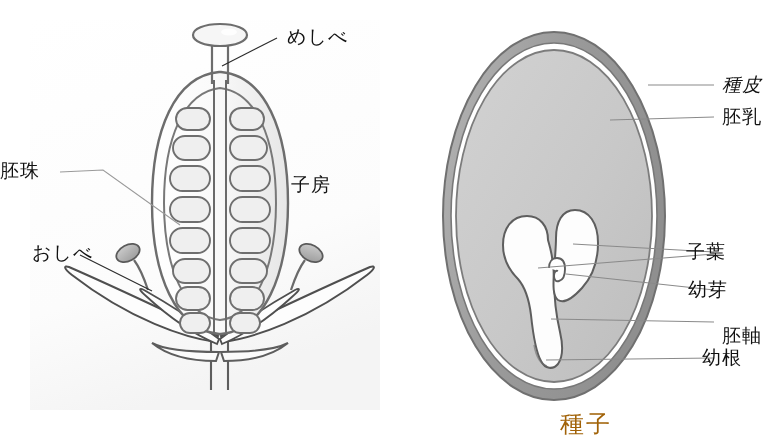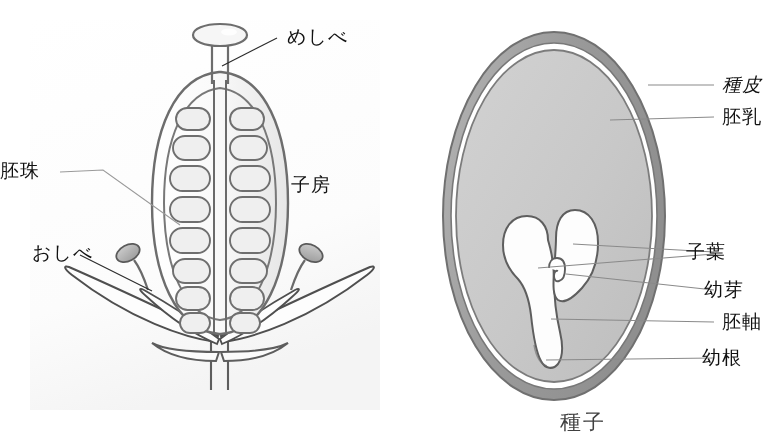--- a/index.html
+++ b/index.html
@@ -27,22 +27,22 @@
     font-family: "DejaVu Sans", sans-serif;
     font-size: 19px;
     color: #111111;
     white-space: nowrap;
     letter-spacing: 1px;
     line-height: 1;
   }
   .caption {
     position: absolute;
     font-family: "DejaVu Sans", sans-serif;
-    font-size: 21px;
-    color: #404040;
+    font-size: 24px;
+    color: #a16207;
     white-space: nowrap;
     letter-spacing: 2px;
   }
 </style>
 </head>
 <body>
 
 <div id="root">
 
   <svg id="scene" viewBox="0 0 781 447" xmlns="http://www.w3.org/2000/svg">
@@ -217,21 +217,21 @@
   <div class="lbl" style="left:4px; top:243px;margin-left:28px;">おしべ</div>
 
   <div class="lbl" style="left:291px; top:177px;font-family:Liberation Mono, monospace;">子房</div>
 
   <div class="lbl" style="left:722px; top:75px;font-style:italic;">種皮</div>
 
   <div class="lbl" style="left:722px; top:107px;">胚乳</div>
 
   <div class="lbl" style="left:686px; top:242px;">子葉</div>
 
-  <div class="lbl" style="left:704px; top:280px;font-family:Liberation Serif, serif;">幼芽</div>
-
-  <div class="lbl" style="left:722px; top:312px;">胚軸</div>
+  <div class="lbl" style="left:688px; top:280px;font-family:Liberation Serif, serif;">幼芽</div>
+
+  <div class="lbl" style="left:722px; top:326px;">胚軸</div>
 
   <div class="lbl" style="left:702px; top:348px;">幼根</div>
 
   <div class="caption" style="left:560px; top:408px;">種子</div>
 
 </div>
 
 </body></html>

